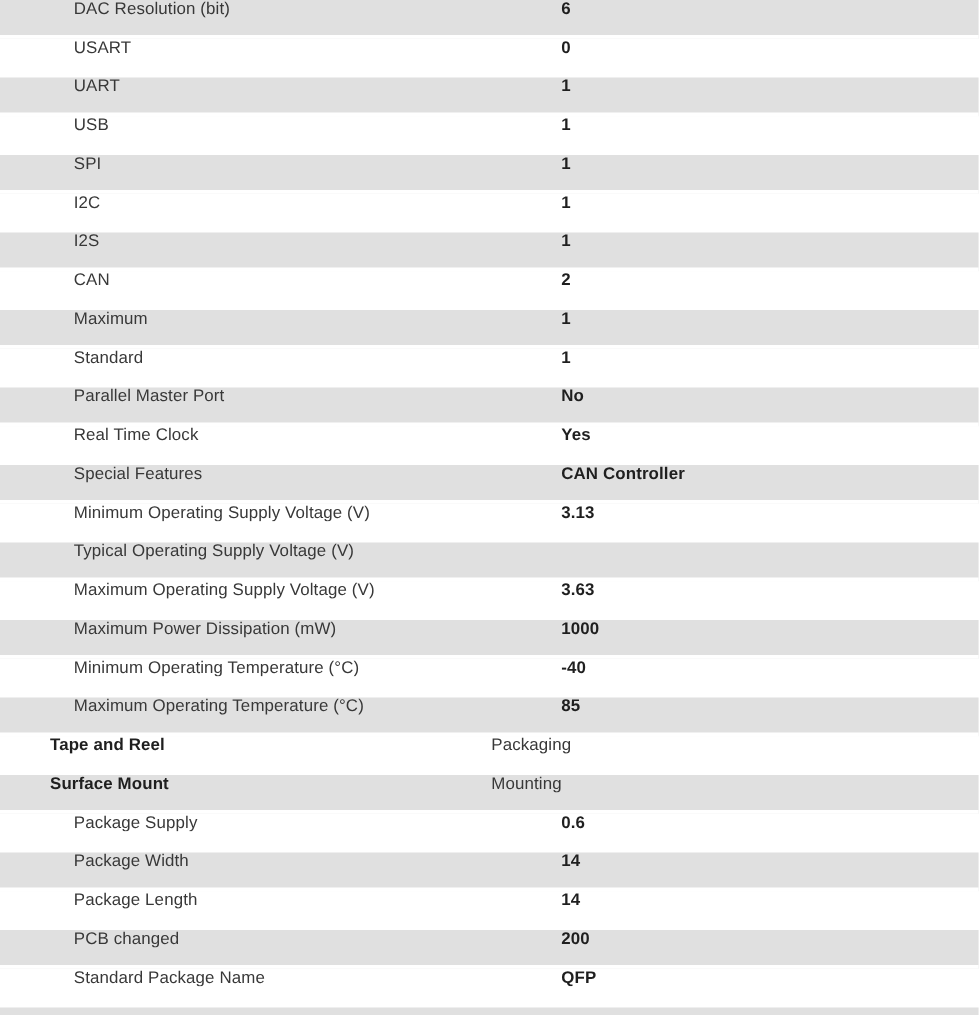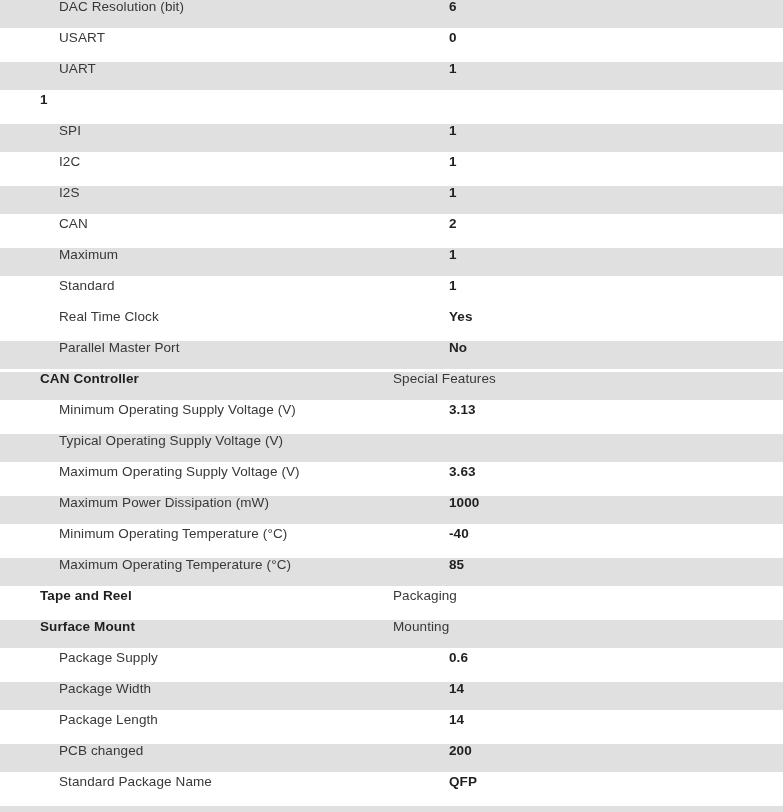--- a/index.html
+++ b/index.html
@@ -67,20 +67,21 @@
       <div class="cell label">USART</div>
       <div class="cell value">0</div>
     </div>
 
     <div class="row alt">
       <div class="cell label">UART</div>
       <div class="cell value">1</div>
     </div>
 
     <div class="row">
+      <div class="cell label">USB</div>
       <div class="cell value">1</div>
     </div>
 
     <div class="row alt">
       <div class="cell label">SPI</div>
       <div class="cell value">1</div>
     </div>
 
     <div class="row">
       <div class="cell label">I2C</div>
@@ -100,33 +101,33 @@
     <div class="row alt">
       <div class="cell label">Maximum</div>
       <div class="cell value">1</div>
     </div>
 
     <div class="row">
       <div class="cell label">Standard</div>
       <div class="cell value">1</div>
     </div>
 
+    <div class="row alt">
+      <div class="cell label">Parallel Master Port</div>
+      <div class="cell value">No</div>
+    </div>
+
     <div class="row">
       <div class="cell label">Real Time Clock</div>
       <div class="cell value">Yes</div>
     </div>
 
     <div class="row alt">
-      <div class="cell label">Parallel Master Port</div>
-      <div class="cell value">No</div>
-    </div>
-
-    <div class="row alt">
+      <div class="cell label">Special Features</div>
       <div class="cell value">CAN Controller</div>
-      <div class="cell label">Special Features</div>
     </div>
 
     <div class="row">
       <div class="cell label">Minimum Operating Supply Voltage (V)</div>
       <div class="cell value">3.13</div>
     </div>
 
     <div class="row alt">
       <div class="cell label">Typical Operating Supply Voltage (V)</div>
     </div>

